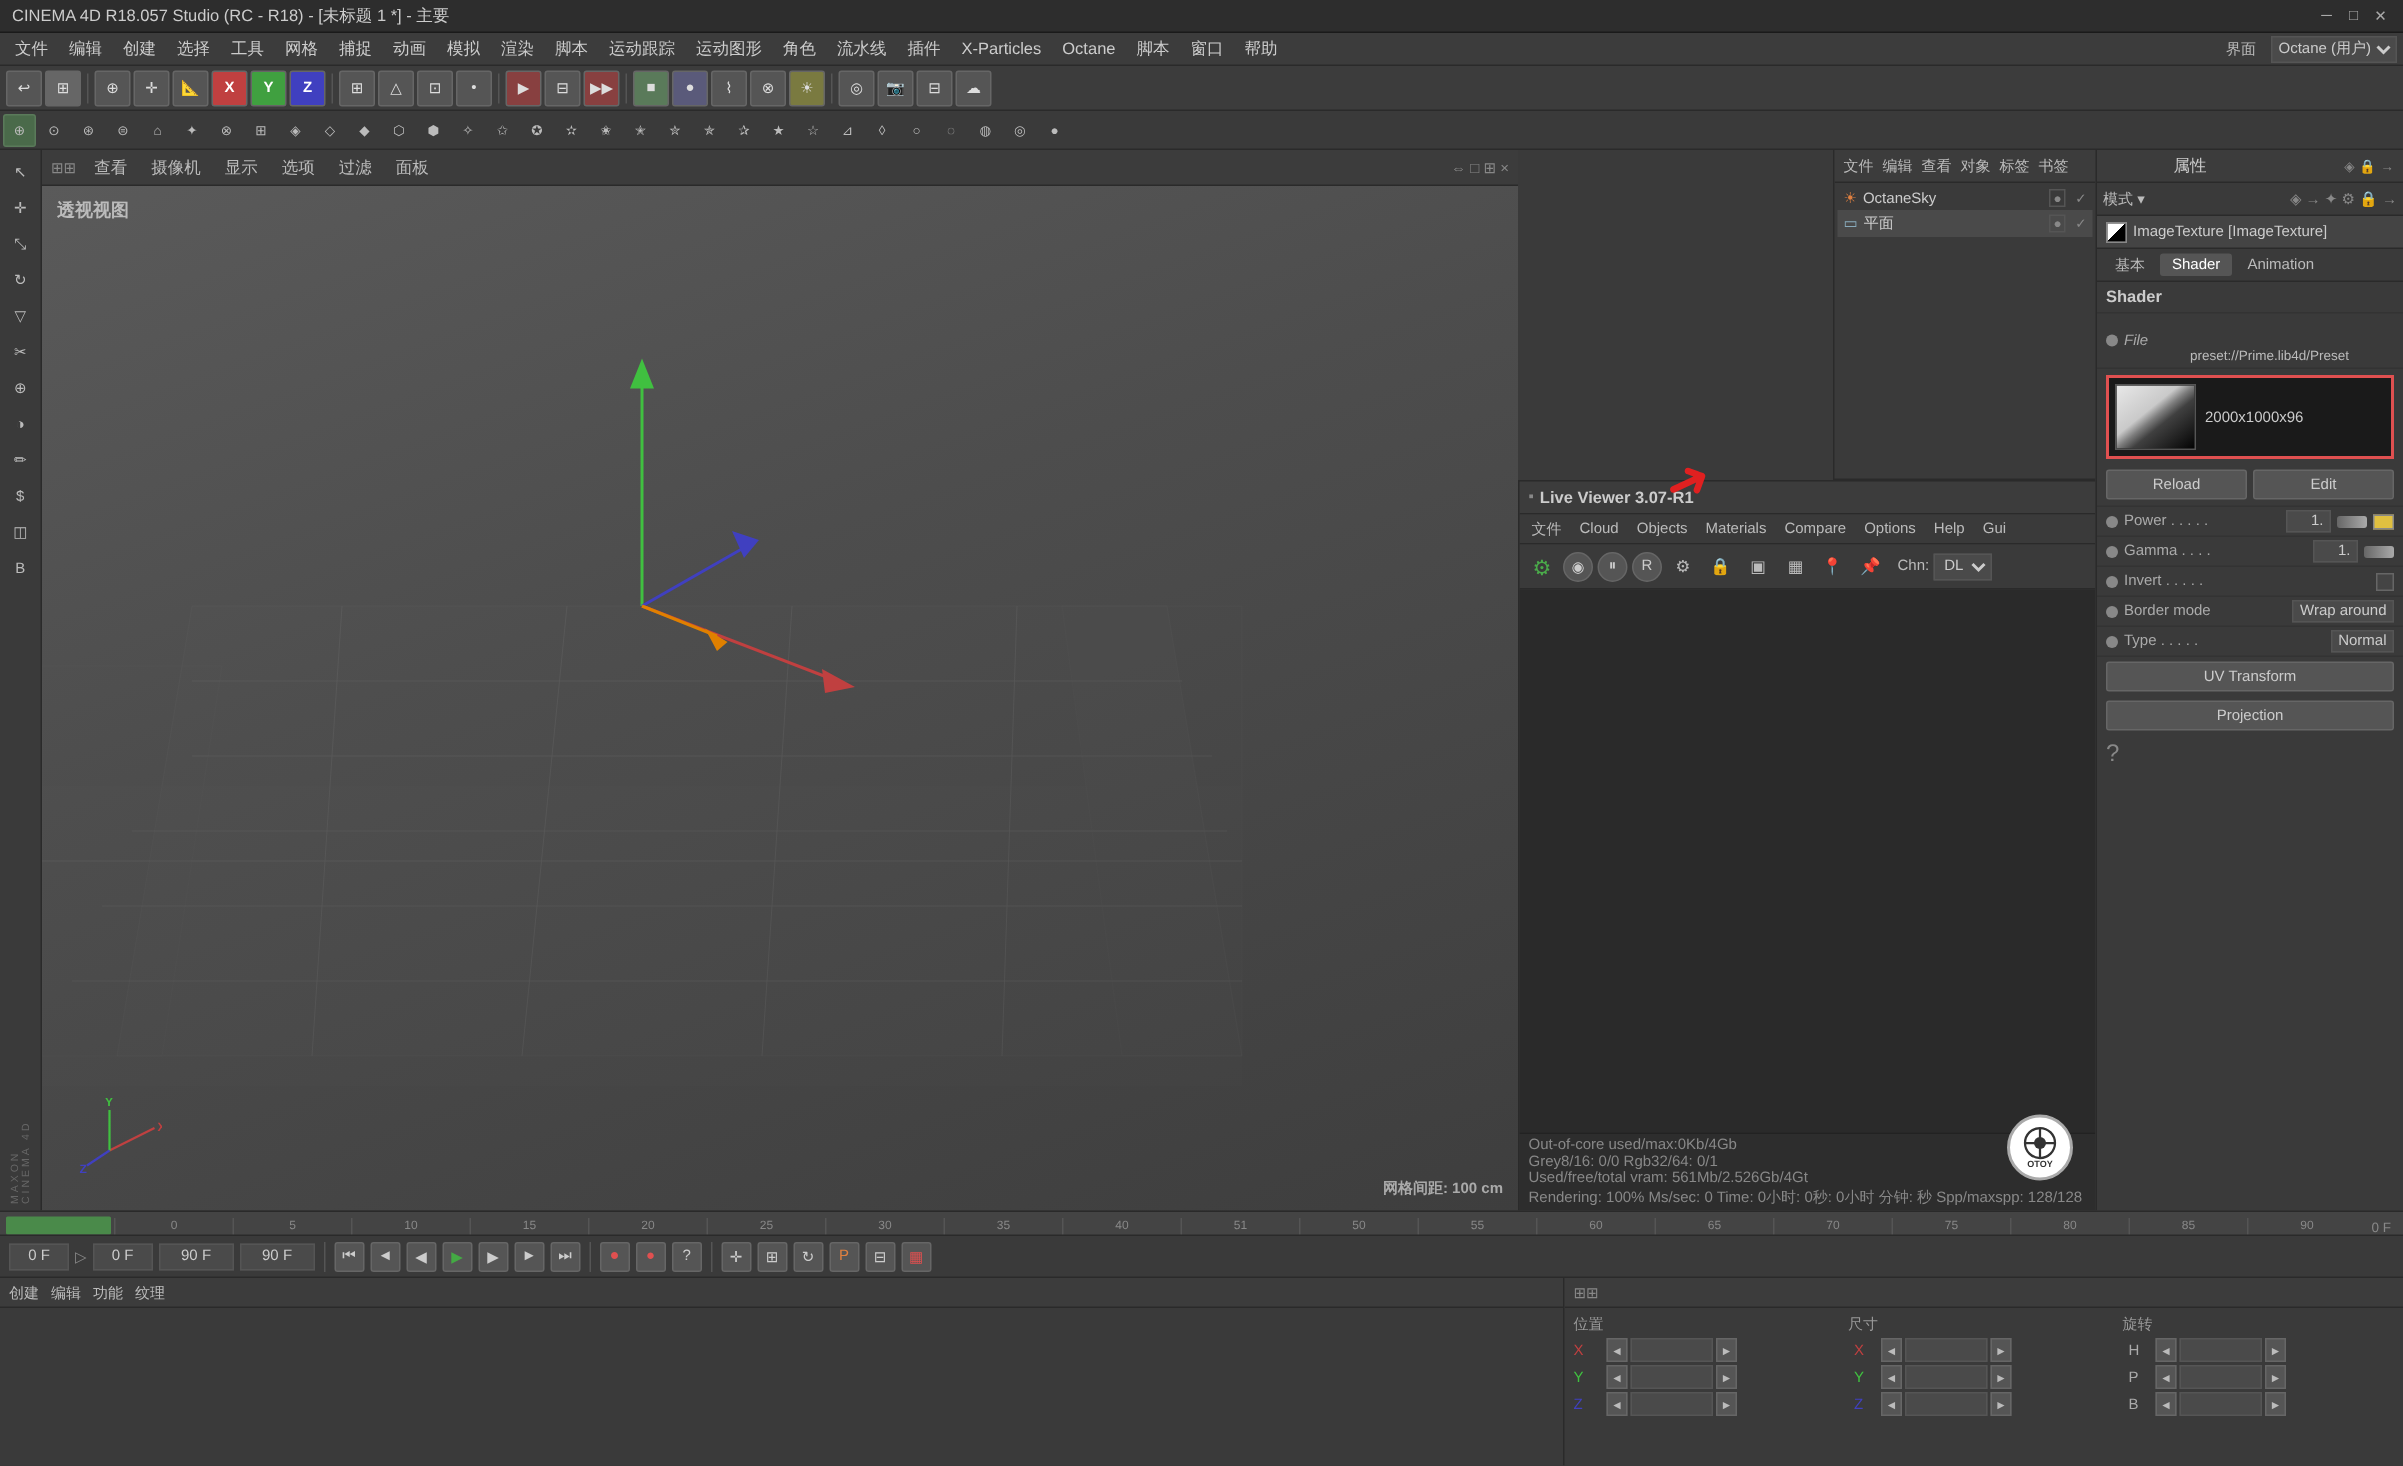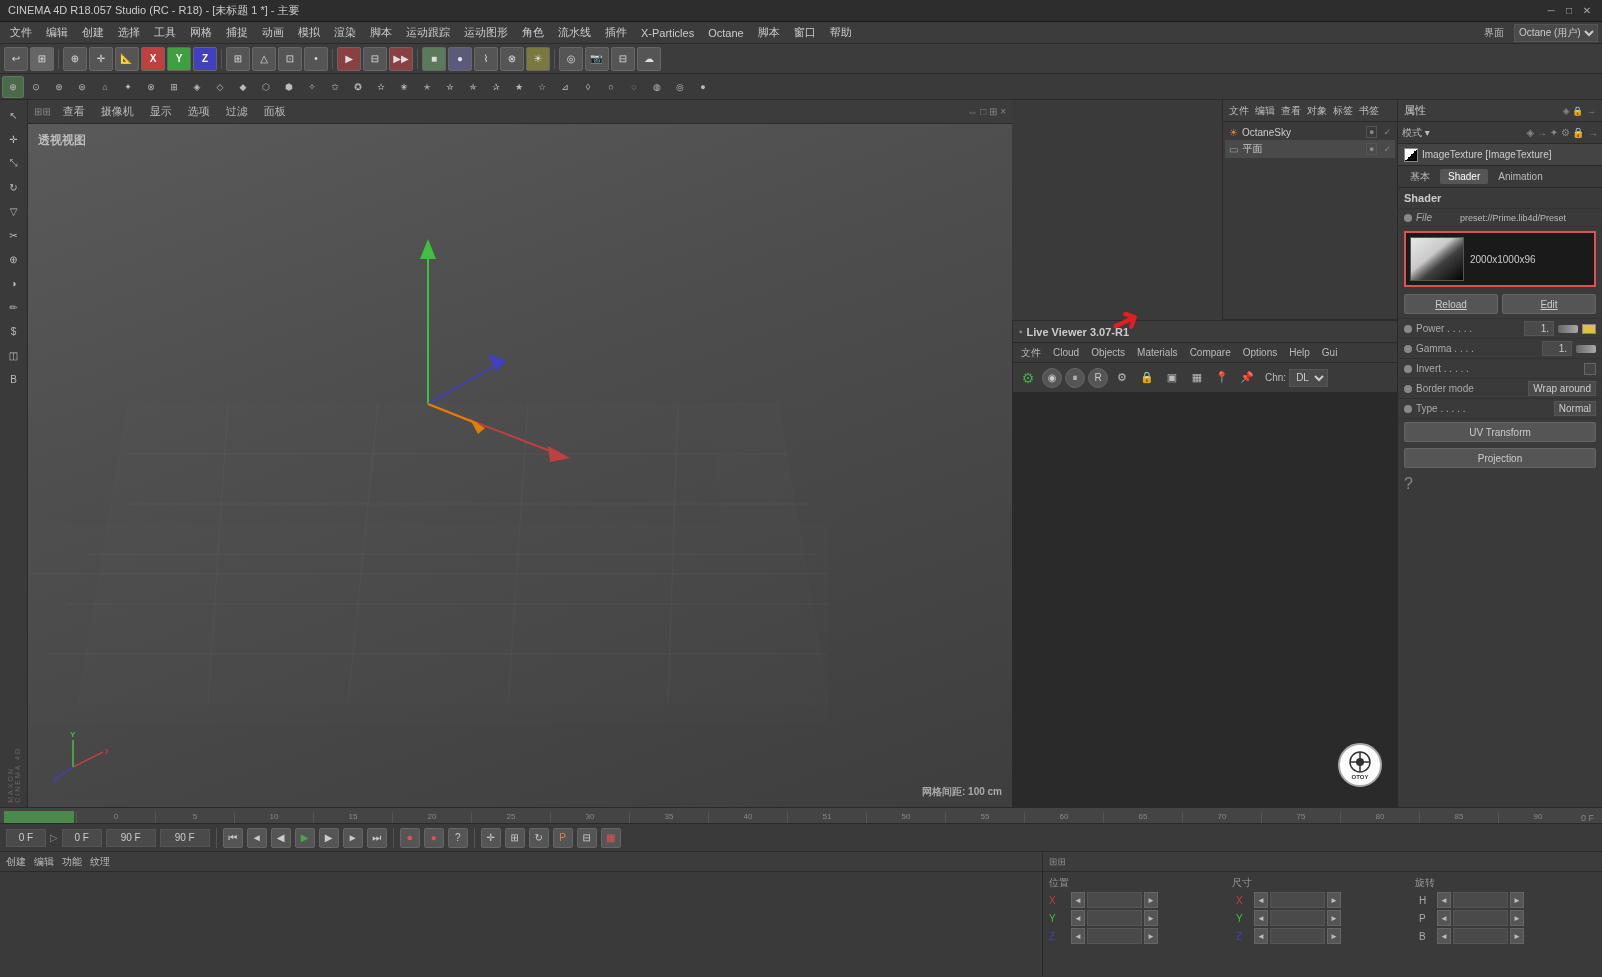--- a/index.html
+++ b/index.html
@@ -209,35 +209,34 @@
     .shader-row {
       display: flex;
       align-items: center;
       padding: 3px 6px;
       font-size: 10px;
       color: #bbb;
       gap: 4px;
       border-bottom: 1px solid #333;
     }
     .shader-row .label { color: #aaa; min-width: 40px; font-style: italic; }
-    .shader-row .value { color: #ccc; flex:1; overflow: hidden; font-size: 9px; }
+    .shader-row .value { color: #ccc; flex:1; overflow: hidden; font-size: 9px; margin-top: 20px; }
     .dot-indicator { width: 8px; height: 8px; border-radius: 50%; background: #888; flex-shrink:0; }
     .tex-btn {
       flex: 1;
       height: 20px;
       background: #555;
       border: 1px solid #666;
       border-radius: 2px;
       display: flex;
       align-items: center;
       justify-content: center;
       font-size: 10px;
       color: #ccc;
       cursor: pointer;
-      text-decoration: underline;
     }
 
     
     .prop-row {
       display: flex;
       align-items: center;
       padding: 2px 6px;
       font-size: 10px;
       gap: 4px;
       border-bottom: 1px solid #333;
@@ -683,36 +682,42 @@
     <div class="lv-btn">📌</div>
     <span class="lv-chan-label">Chn:</span>
     <select class="lv-chan-select">
       <option>DL</option>
     </select>
   </div>
 
 
   <div style="flex:1; background:#2a2a2a;"></div>
 
+  <div style="padding:2px 6px; background:#2d2d2d; border-top:1px solid #222;">
+    <div style="font-size:10px; color:#888;">Out-of-core used/max:0Kb/4Gb</div>
+    <div style="font-size:10px; color:#888;">Grey8/16: 0/0     Rgb32/64: 0/1</div>
+    <div style="font-size:10px; color:#888;">Used/free/total vram: 561Mb/2.526Gb/4Gt</div>
+    <div style="font-size:10px; color:#888;">Rendering: 100%  Ms/sec: 0  Time: 0小时: 0秒: 0小时  分钟: 秒  Spp/maxspp: 128/128</div>
+  </div>
 </div>
 
 <div id="octane-logo" style="position:absolute; bottom:190px; right:220px; width:44px; height:44px; border-radius:50%; border:2px solid #aaa; background:#fff; display:flex; align-items:center; justify-content:center; flex-direction:column;">
   <svg width="30" height="24" viewBox="0 0 30 24">
     <circle cx="15" cy="12" r="10" fill="none" stroke="#333" stroke-width="1.5"></circle>
     <circle cx="15" cy="12" r="4" fill="#333"></circle>
     <line x1="15" y1="2" x2="15" y2="22" stroke="#333" stroke-width="1.5"></line>
     <line x1="5" y1="12" x2="25" y2="12" stroke="#333" stroke-width="1.5"></line>
   </svg>
   <span style="font-size:6px; color:#333; line-height:1;">OTOY</span>
 </div>
 
 <div id="far-right" style="position:absolute; right:0; top:100px; bottom:170px; width:205px; background:#3a3a3a; border-left:1px solid #2a2a2a; display:flex; flex-direction:column; overflow:hidden;">
 
   <div style="height:22px; background:#3c3c3c; display:flex; align-items:center; justify-content:space-between; padding:0 6px; border-bottom:1px solid #2a2a2a;">
-    <span style="font-size:11px; color:#ccc;">属性</span>
+    <span style="font-size:11px; color:#ccc;margin-left:45px;">属性</span>
     <div style="display:flex; gap:3px; font-size:9px; color:#888;">
       <span>◈</span>
       <span>🔒</span>
       <span>→</span>
     </div>
   </div>
 
   <div style="height:22px; background:#3a3a3a; display:flex; align-items:center; padding:0 4px; gap:4px; border-bottom:1px solid #2a2a2a;">
     <span style="font-size:10px; color:#bbb;">模式 ▾</span>
     <div style="flex:1;"></div>

